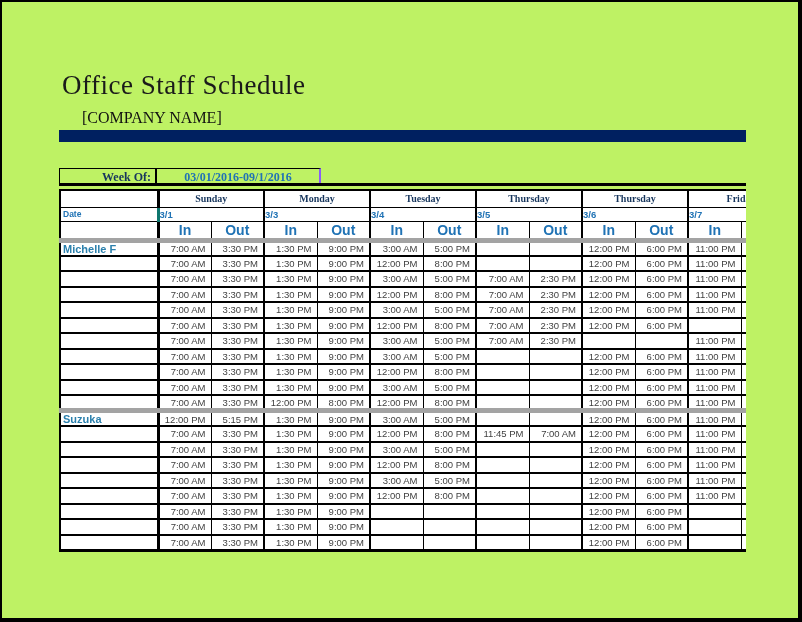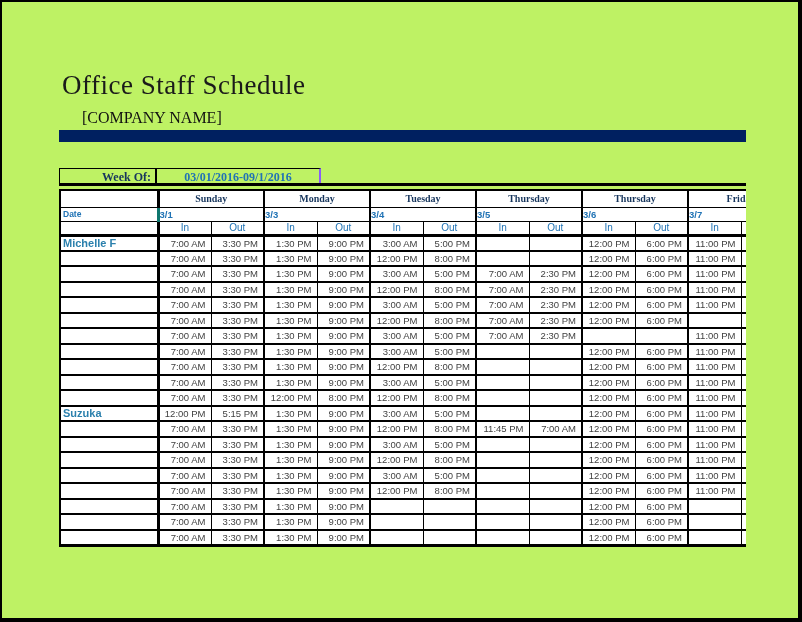--- a/index.html
+++ b/index.html
@@ -70,42 +70,42 @@
   tr.r-date td{
     font-size:9.5px;font-weight:bold;color:var(--blue);text-align:left;
     border:1px solid #000;border-left:2px solid #000;border-right:2px solid #000;
   }
   tr.r-date td.datelbl{
     text-align:left;font-size:8.5px;padding-left:2px;
     border-right:3px solid #0f766e;
   }
   tr.r-io{height:14px;}
   tr.r-io td{
-    font-size:10px;font-weight:normal;color:var(--blue);text-align:center;
+    font-size:14px;font-weight:bold;color:var(--blue);text-align:center;
     border:1px solid #000;border-bottom:3px solid #000;
   }
   tr.r-io td.corner{border-left:2px solid #000;border-right:3px solid #000;}
   tr.r-io td.tin{border-left:2px solid #000;border-right:1px solid #000;}
   tr.r-io td.tout{border-right:2px solid #000;}
   
   tbody tr{height:15.5px;}
   tbody td{
     font-size:9.5px;color:var(--time);
     border-top:2px solid #000;border-bottom:2px solid #000;
   }
   tbody td.name{
     font-size:11px;font-weight:bold;color:var(--name);
     text-align:left;padding-left:2px;
     border-left:2px solid #000;border-right:3px solid #000;
   }
   tbody td.tin{ text-align:right;padding-right:5px;
     border-left:2px solid #000;border-right:1px solid #000;}
   tbody td.tout{ text-align:right;padding-right:5px;
     border-right:2px solid #000;}
-  tbody tr.section td{border-top:2px solid #a3a3a3;margin-top:33px;}
+  tbody tr.section td{border-top:5px solid #a3a3a3;margin-top:33px;}
   tbody tr:last-child td{border-bottom:3px solid #000;}
   table{border:2px solid #000;}
 </style>
 </head>
 <body>
 
 <div id="page">
   <div id="page-title">Office Staff Schedule</div>
   <div id="company-name">[COMPANY NAME]</div>
   <div id="accent-bar"></div>

